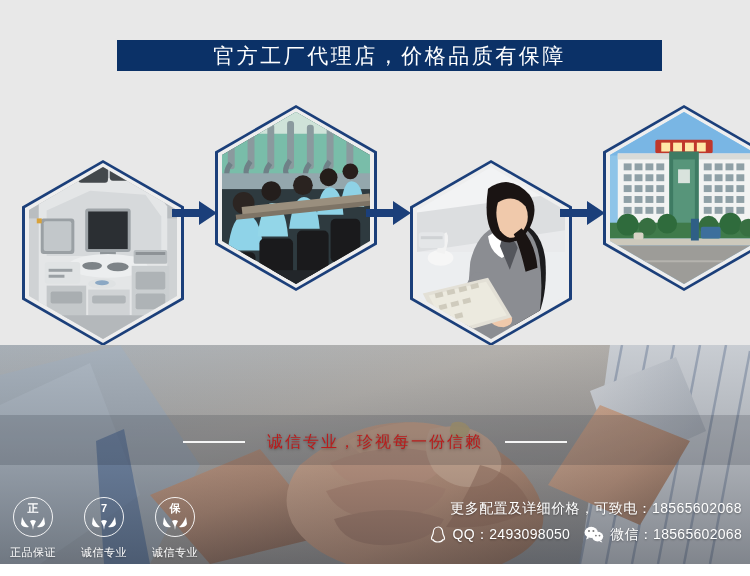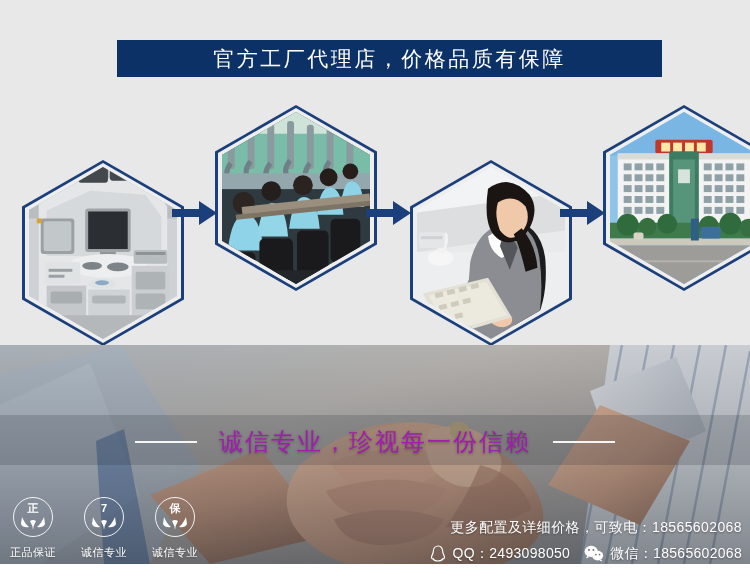--- a/index.html
+++ b/index.html
@@ -28,21 +28,21 @@
     width: 750px;
     height: 345px;
     background: #e8e8e8;
   }
 
   #header-banner {
     position: absolute;
     left: 117px;
     top: 40px;
     width: 545px;
-    height: 37px;
+    height: 31px;
     background: #0b3167;
     display: flex;
     align-items: center;
     justify-content: center;
   }
   #header-banner-title {
     color: #ffffff;
     font-size: 21px;
     letter-spacing: 2.5px;
     font-weight: 500;
@@ -120,22 +120,22 @@
     align-items: center;
     justify-content: center;
     gap: 22px;
   }
   .tagline-rule {
     width: 62px;
     height: 2px;
     background: rgba(255,255,255,0.92);
   }
   #tagline-text {
-    color: #a21caf;
-    font-size: 24px;
+    color: #b91c1c;
+    font-size: 16px;
     letter-spacing: 2px;
     white-space: nowrap;
     text-shadow: 0 1px 3px rgba(0,0,0,0.35);
   }
 
   
   #badges {
     position: absolute;
     left: 4px;
     top: 152px;
@@ -178,21 +178,21 @@
     font-size: 11px;
     white-space: nowrap;
     letter-spacing: 0.5px;
     text-shadow: 0 1px 2px rgba(0,0,0,0.3);
   }
 
   
   #contact-block {
     position: absolute;
     right: 8px;
-    top: 174px;
+    top: 155px;
     text-align: right;
     color: #ffffff;
   }
   #contact-phone-line {
     font-size: 14px;
     letter-spacing: 0.4px;
     white-space: nowrap;
     text-shadow: 0 1px 2px rgba(0,0,0,0.35);
     margin-bottom: 8px;
   }

